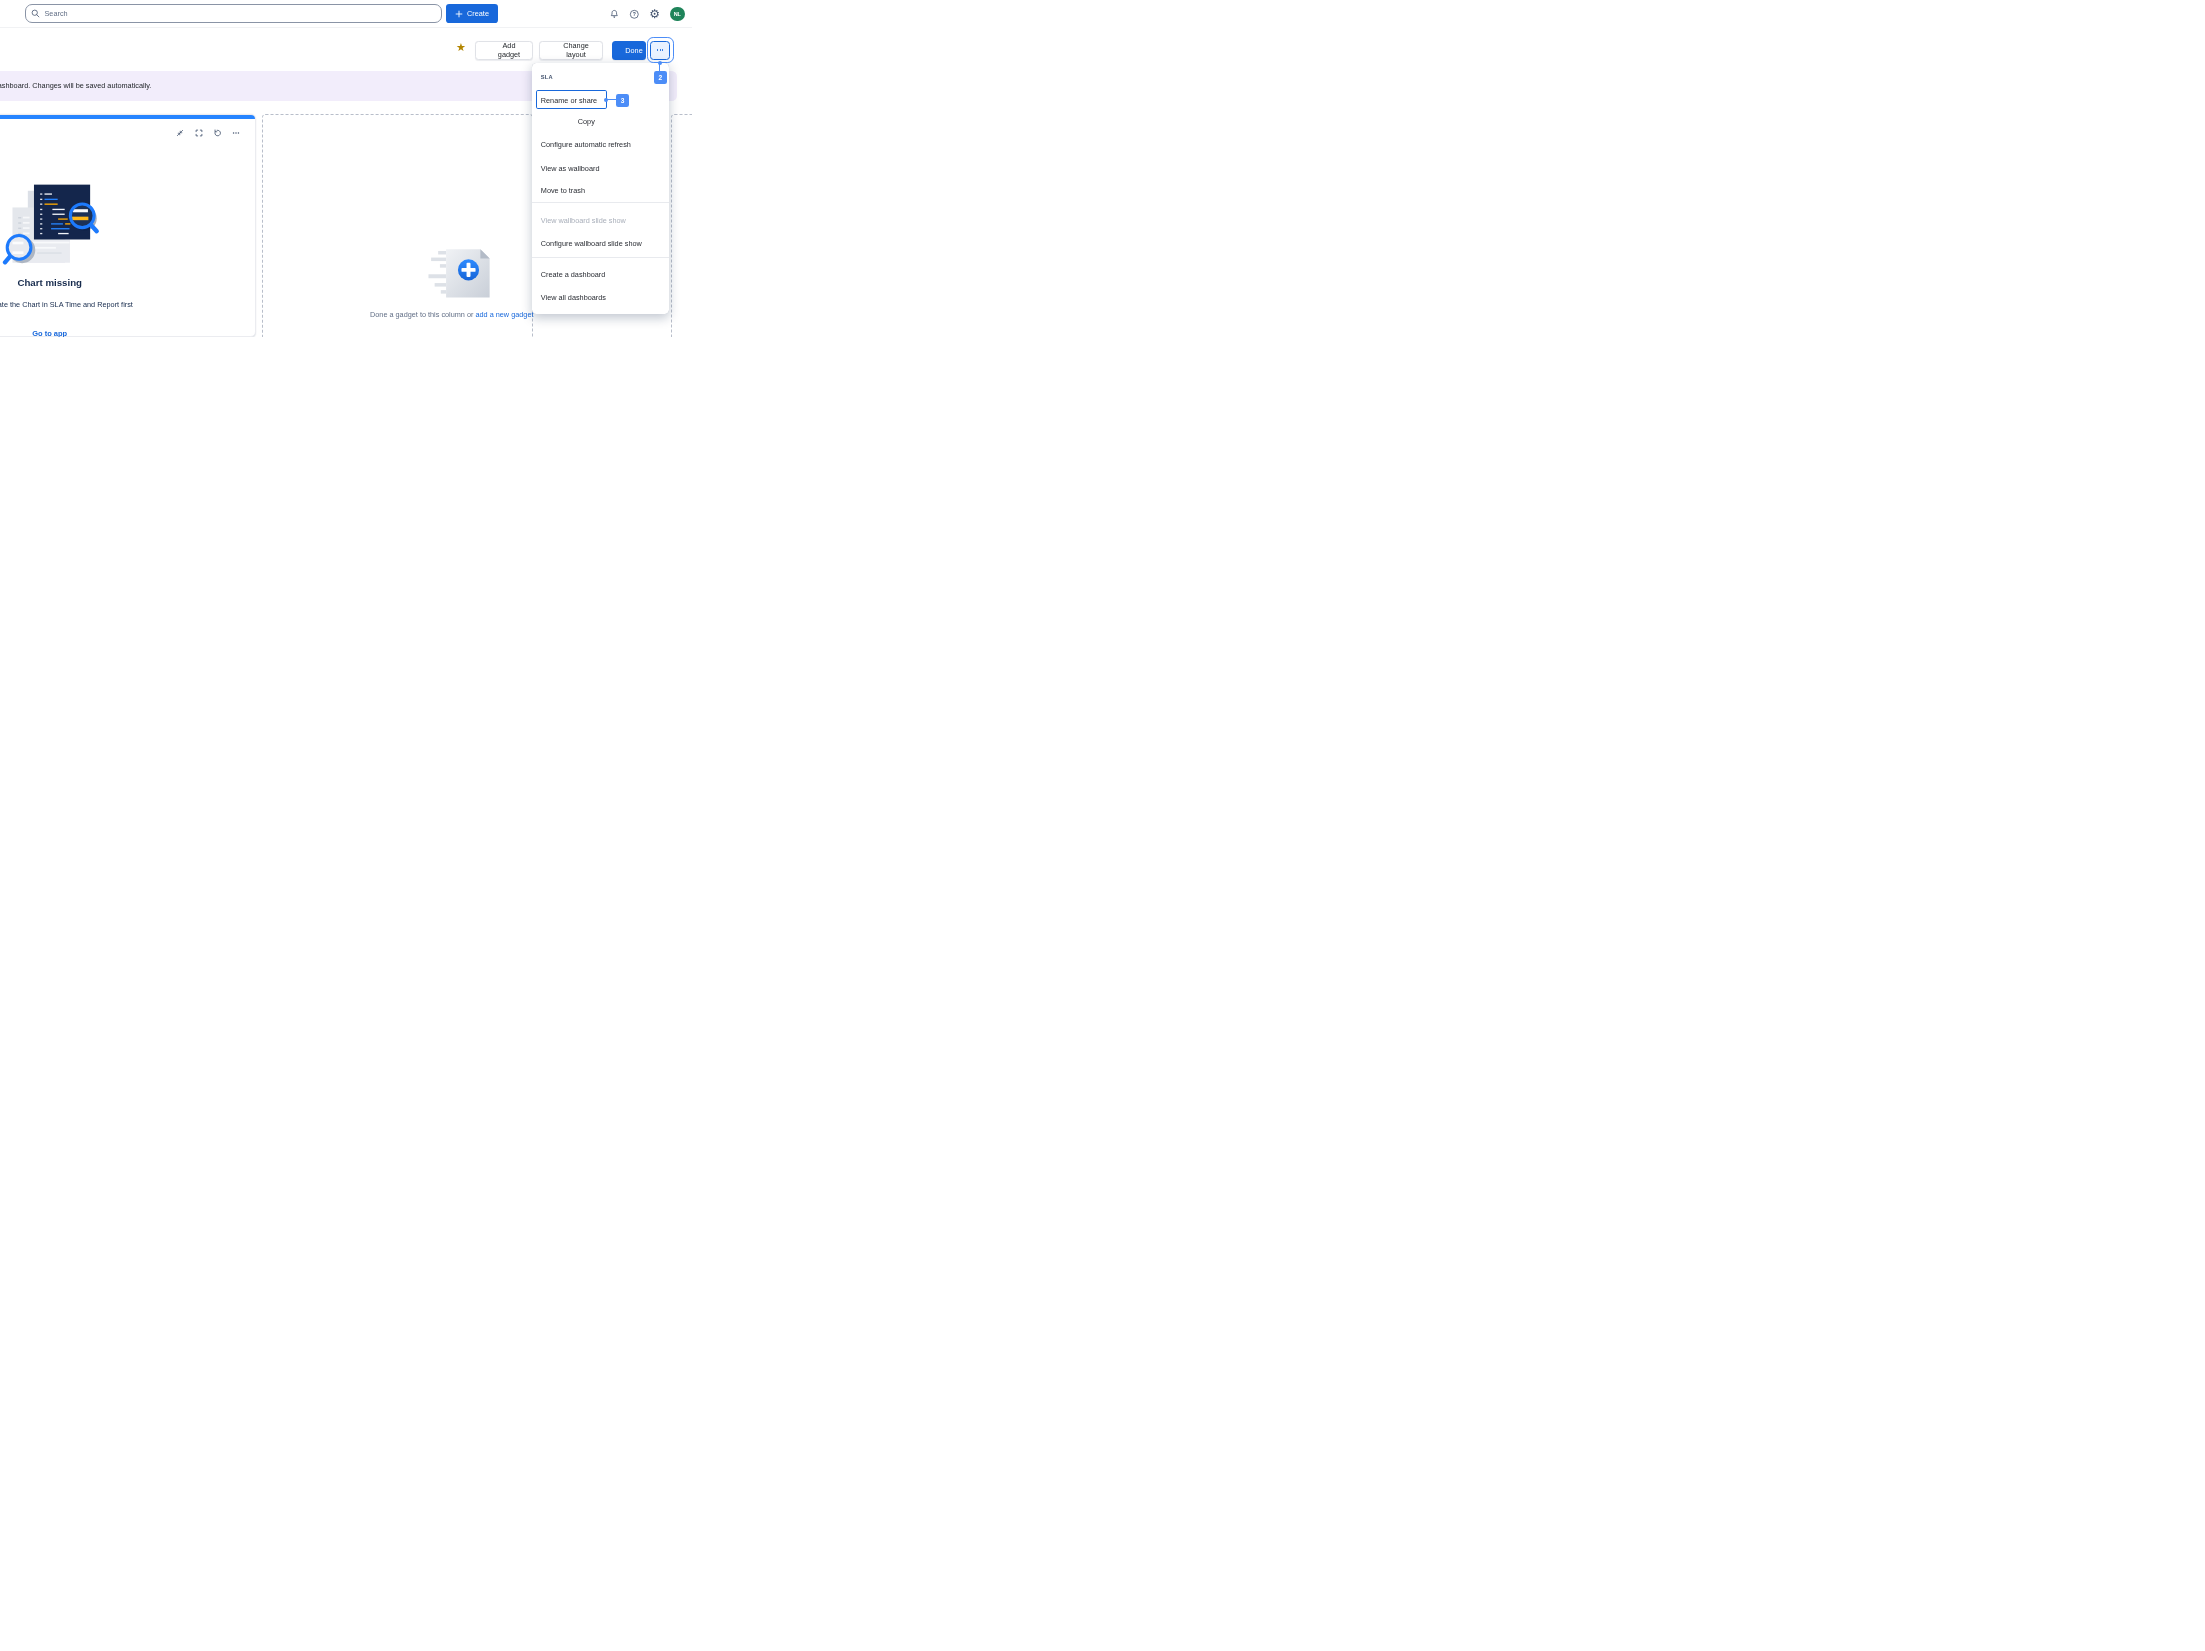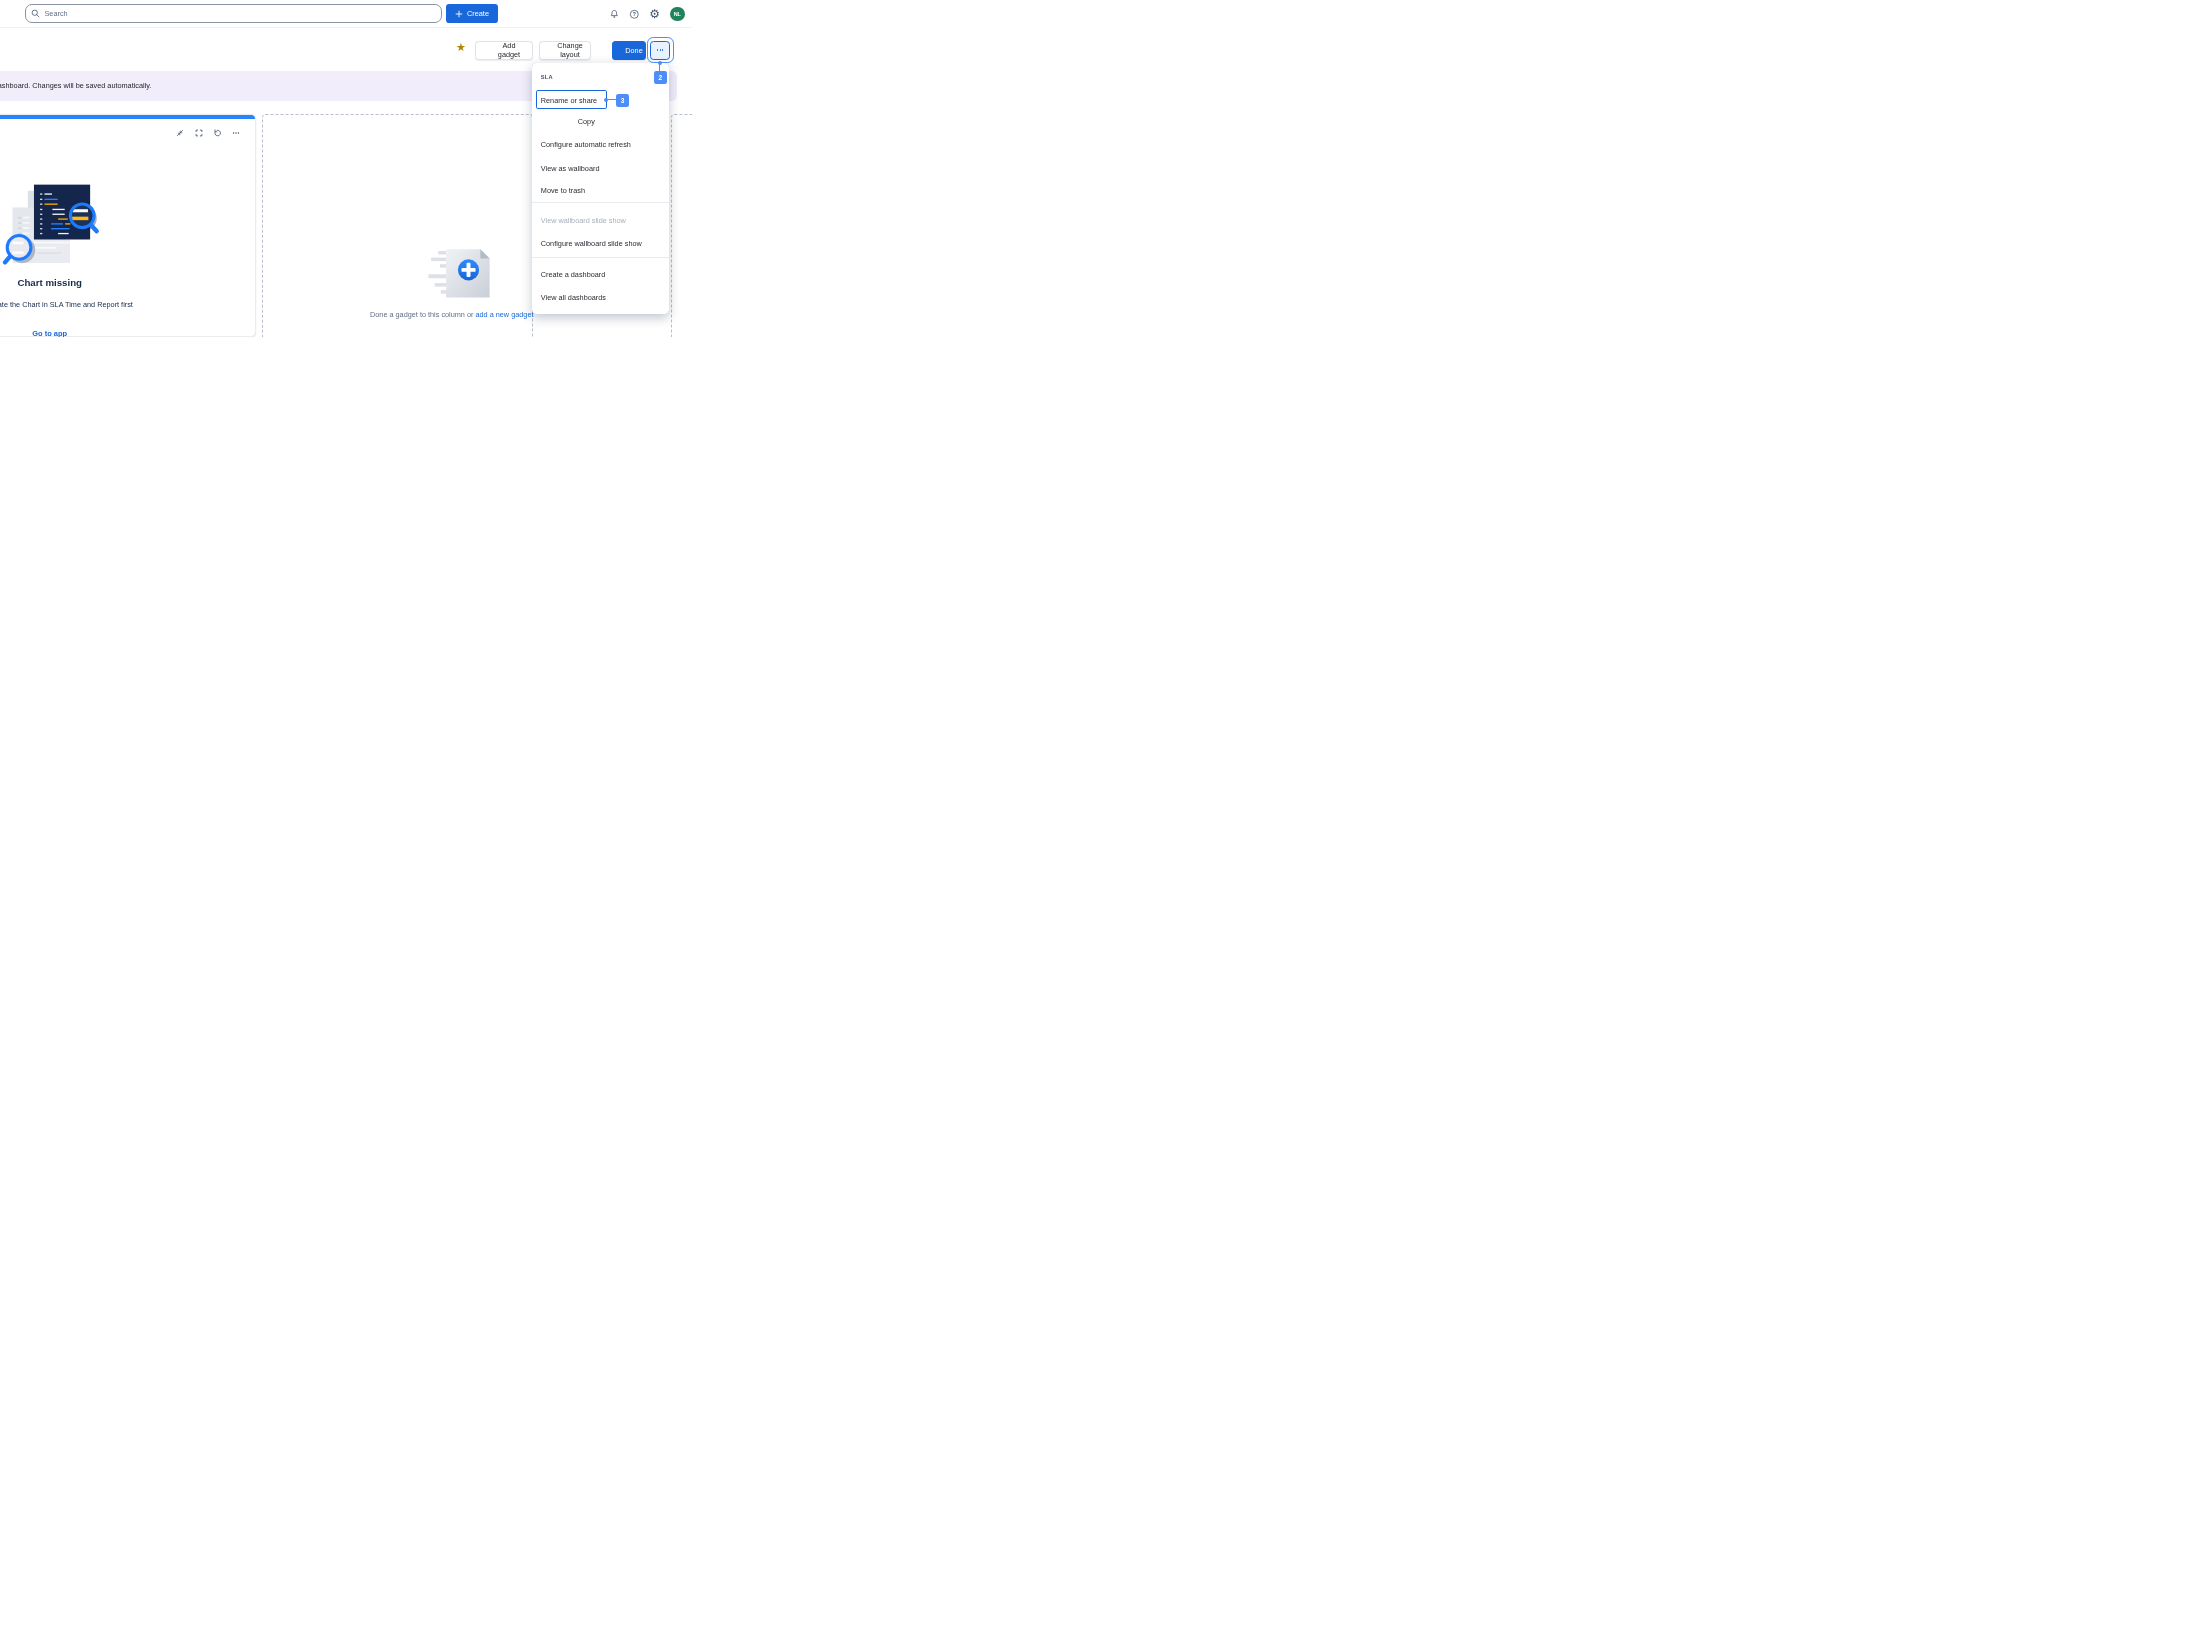--- a/index.html
+++ b/index.html
@@ -114,21 +114,21 @@
       </span>
     </button>
     <button class="iconbtn" style="left:647px;">
       <span class="gear-glyph">⚙</span>
     </button>
     <div class="avatar">NL</div>
   </div>
 
   <span class="star">★</span>
   <button class="tbtn" style="left:475px;width:58px;">Add gadget</button>
-  <button class="tbtn" style="left:539px;width:52px;">Change layout</button>
+  <button class="tbtn" style="left:539px;width:64px;">Change layout</button>
   <button class="tbtn tbtn-primary" style="left:612px;width:34px;">Done</button>
   <button class="more-btn">
     <i></i>
       <i></i>
       <i></i>
   </button>
   <div class="pulse-ring"></div>
 
   <div class="banner">
     <div class="banner-text">ashboard. Changes will be saved automatically.</div>

